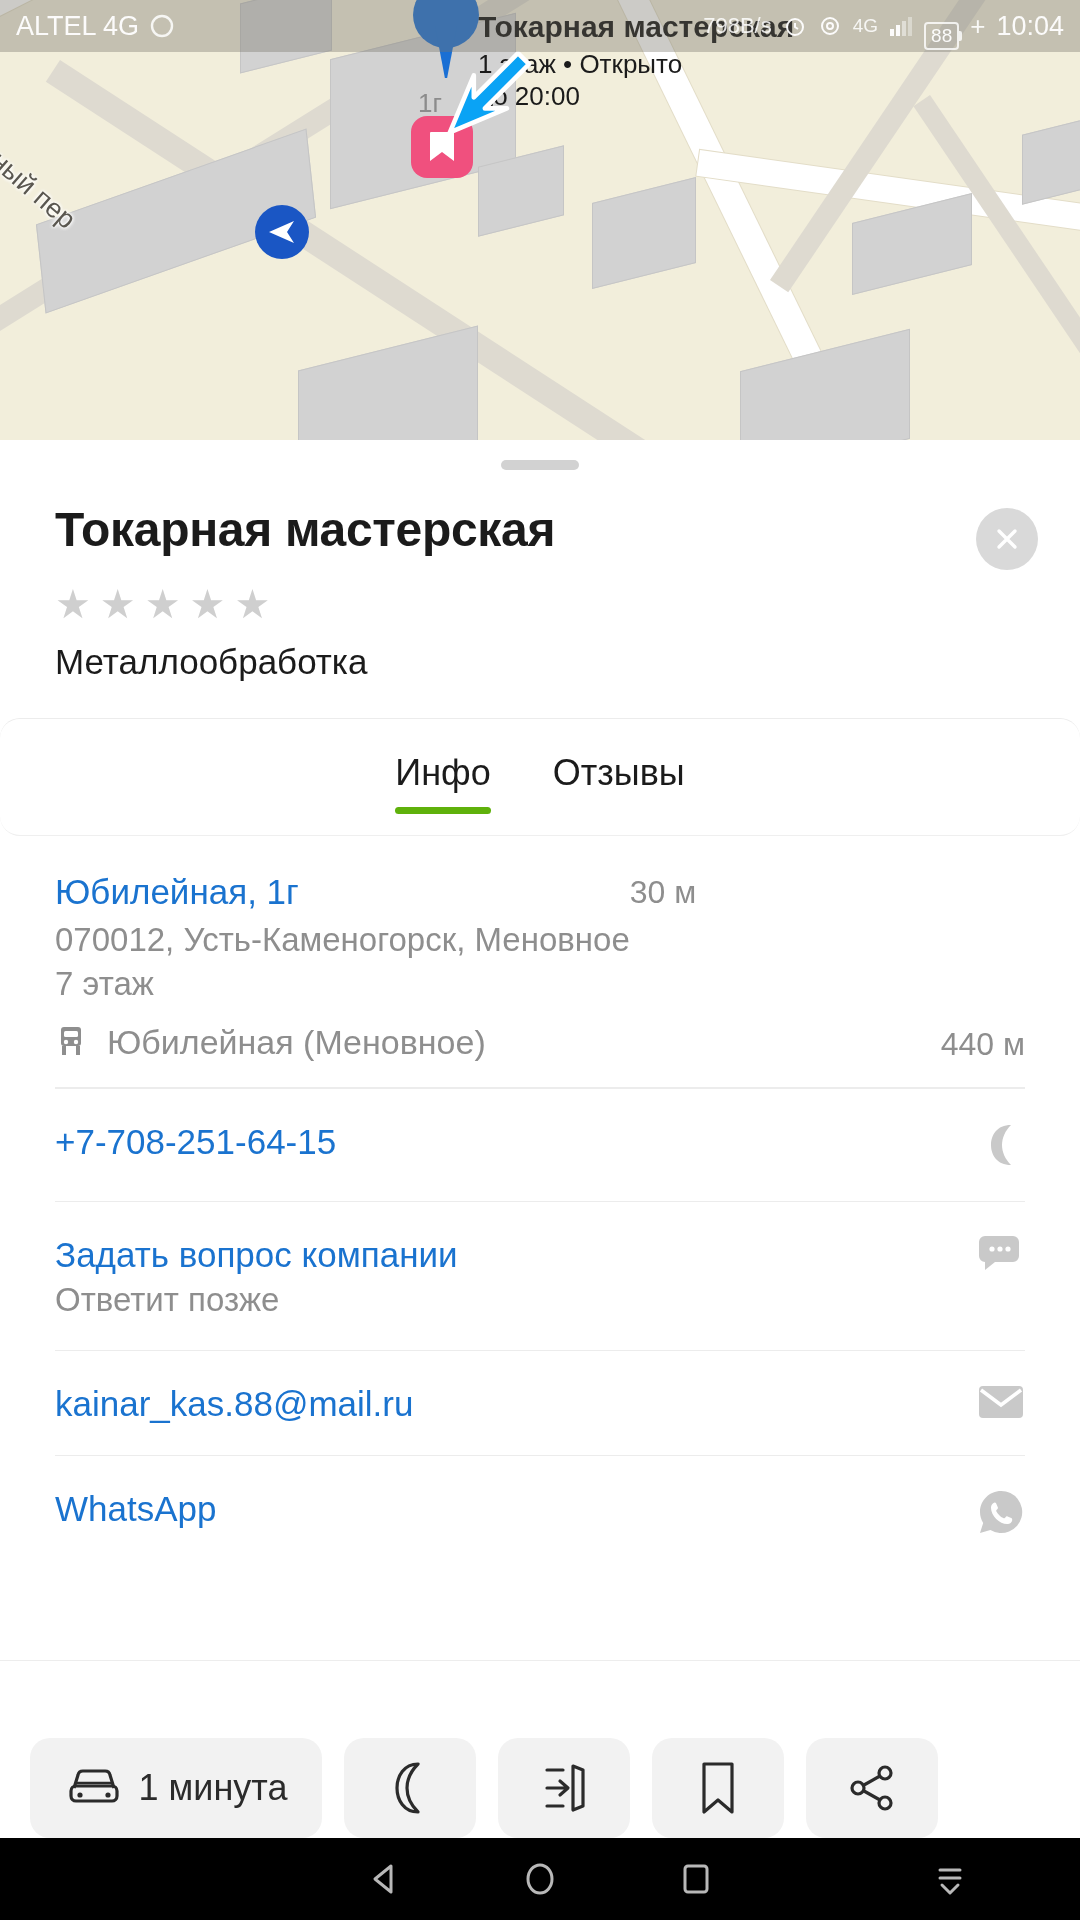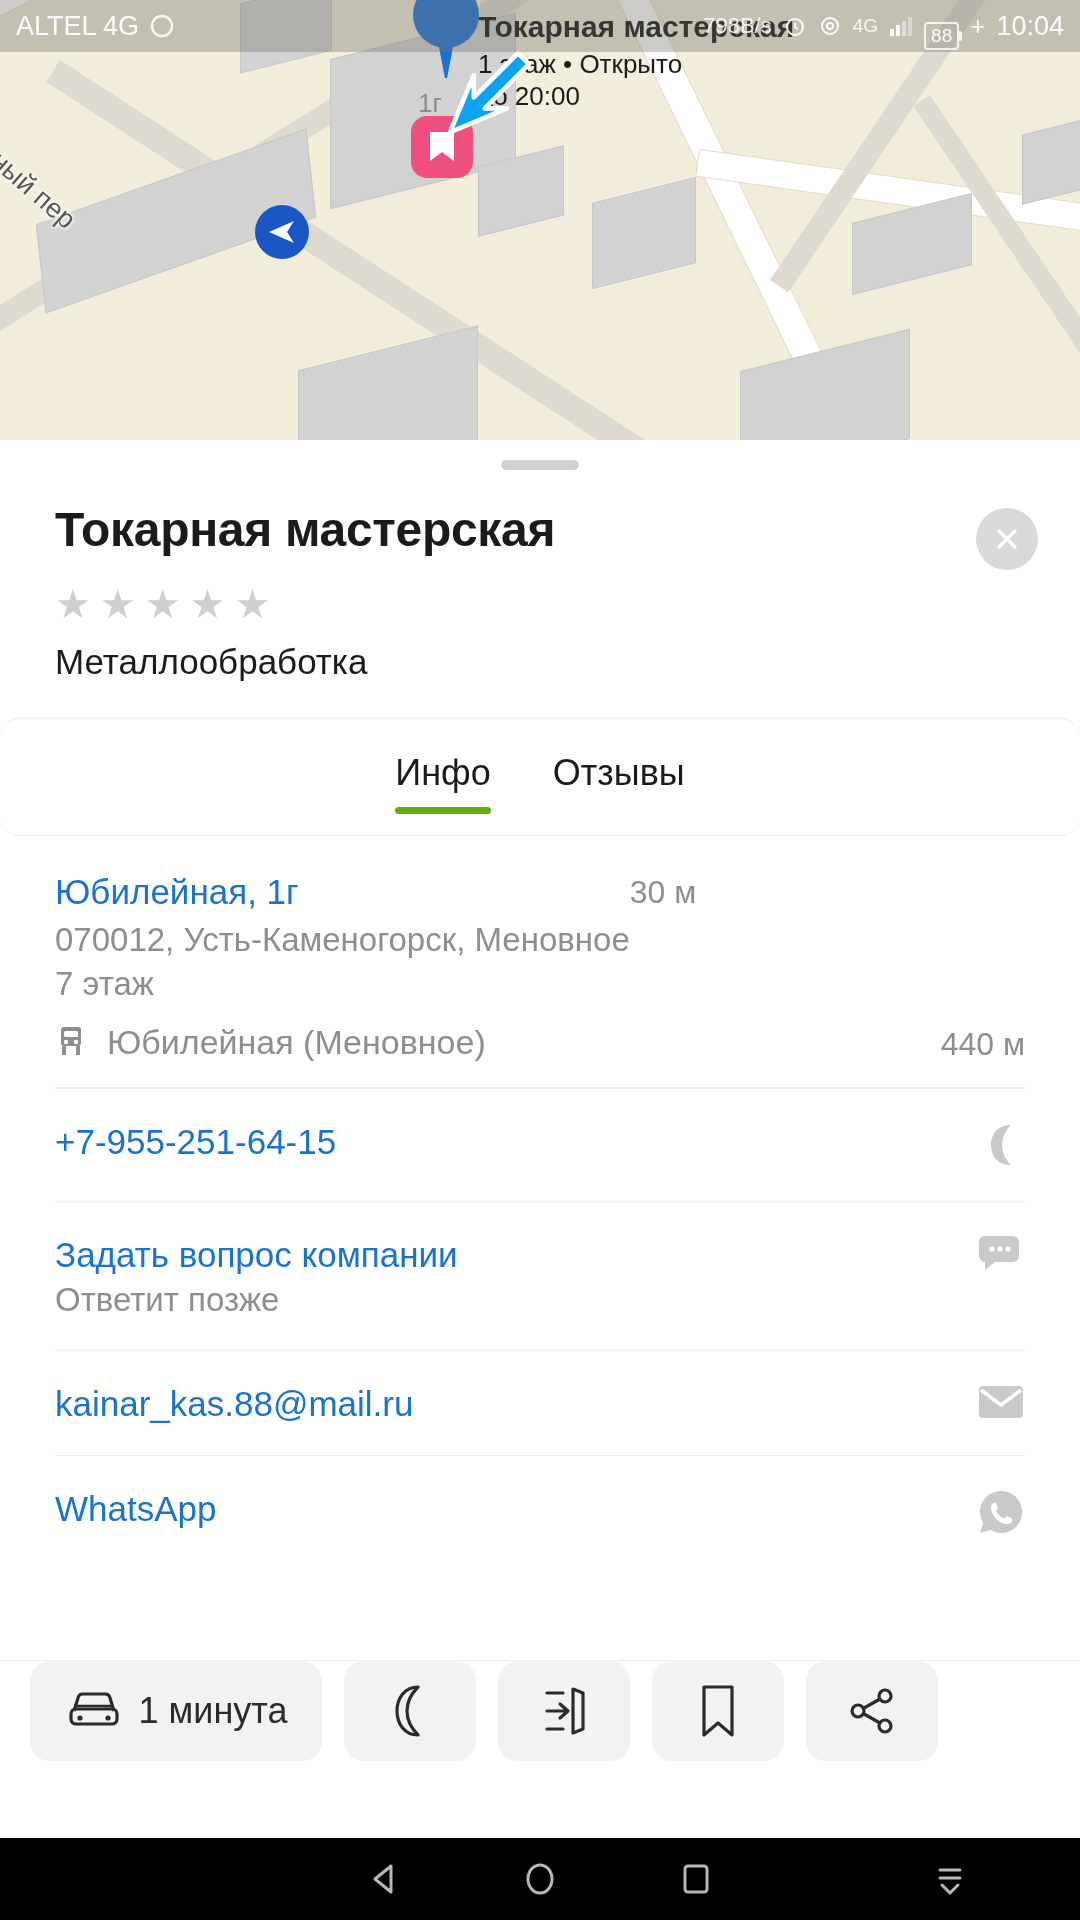--- a/index.html
+++ b/index.html
@@ -186,21 +186,21 @@
     min-height: 96px;
   }
   .contact-main { font-size: 35px; color: #1a73cf; font-weight: 500; line-height: 46px; }
   .contact-sub { font-size: 33px; color: #8e8e8e; line-height: 44px; }
   .contact-icon { color: #c9c9c9; flex: 0 0 auto; margin-top: 2px; }
 
   
   #actionbar {
     position: absolute; left: 0; top: 1660px; width: 1080px; height: 178px;
     background: #ffffff; border-top: 1px solid #ededed;
-    display: flex; align-items: flex-start; gap: 22px;
+    display: flex; align-items: flex-end; gap: 22px;
     padding: 0 30px;
     z-index: 9;
   }
   .act {
     height: 100px; border-radius: 20px; background: #f2f2f2;
     display: flex; align-items: center; justify-content: center; gap: 16px;
   }
   .act.route { flex: 0 0 292px; }
   .act.sq { flex: 0 0 132px; }
   .act-label { font-size: 36px; color: #2b2b2b; font-weight: 500; }
@@ -367,21 +367,21 @@
       <div class="dist">440 м</div>
     </div>
 
     <div style="height:24px"></div>
     <div class="hr-inset"></div>
 
 
     <div class="hr-inset"></div>
 
     <div class="contact-row">
-      <div class="contact-main">+7-955-251-64-15</div>
+      <div class="contact-main">+7-708-251-64-15</div>
       <span class="contact-icon">
         <svg width="44" height="48" viewBox="0 0 44 48">
           <path d="M30 4 C16 4 10 14 10 24 C10 34 16 44 30 44 C24 38 21 31 21 24 C21 17 24 10 30 4 Z" fill="#c9c9c9"></path>
         </svg>
       </span>
     </div>
 
     <div class="hr-inset"></div>
 
     <div class="contact-row">

